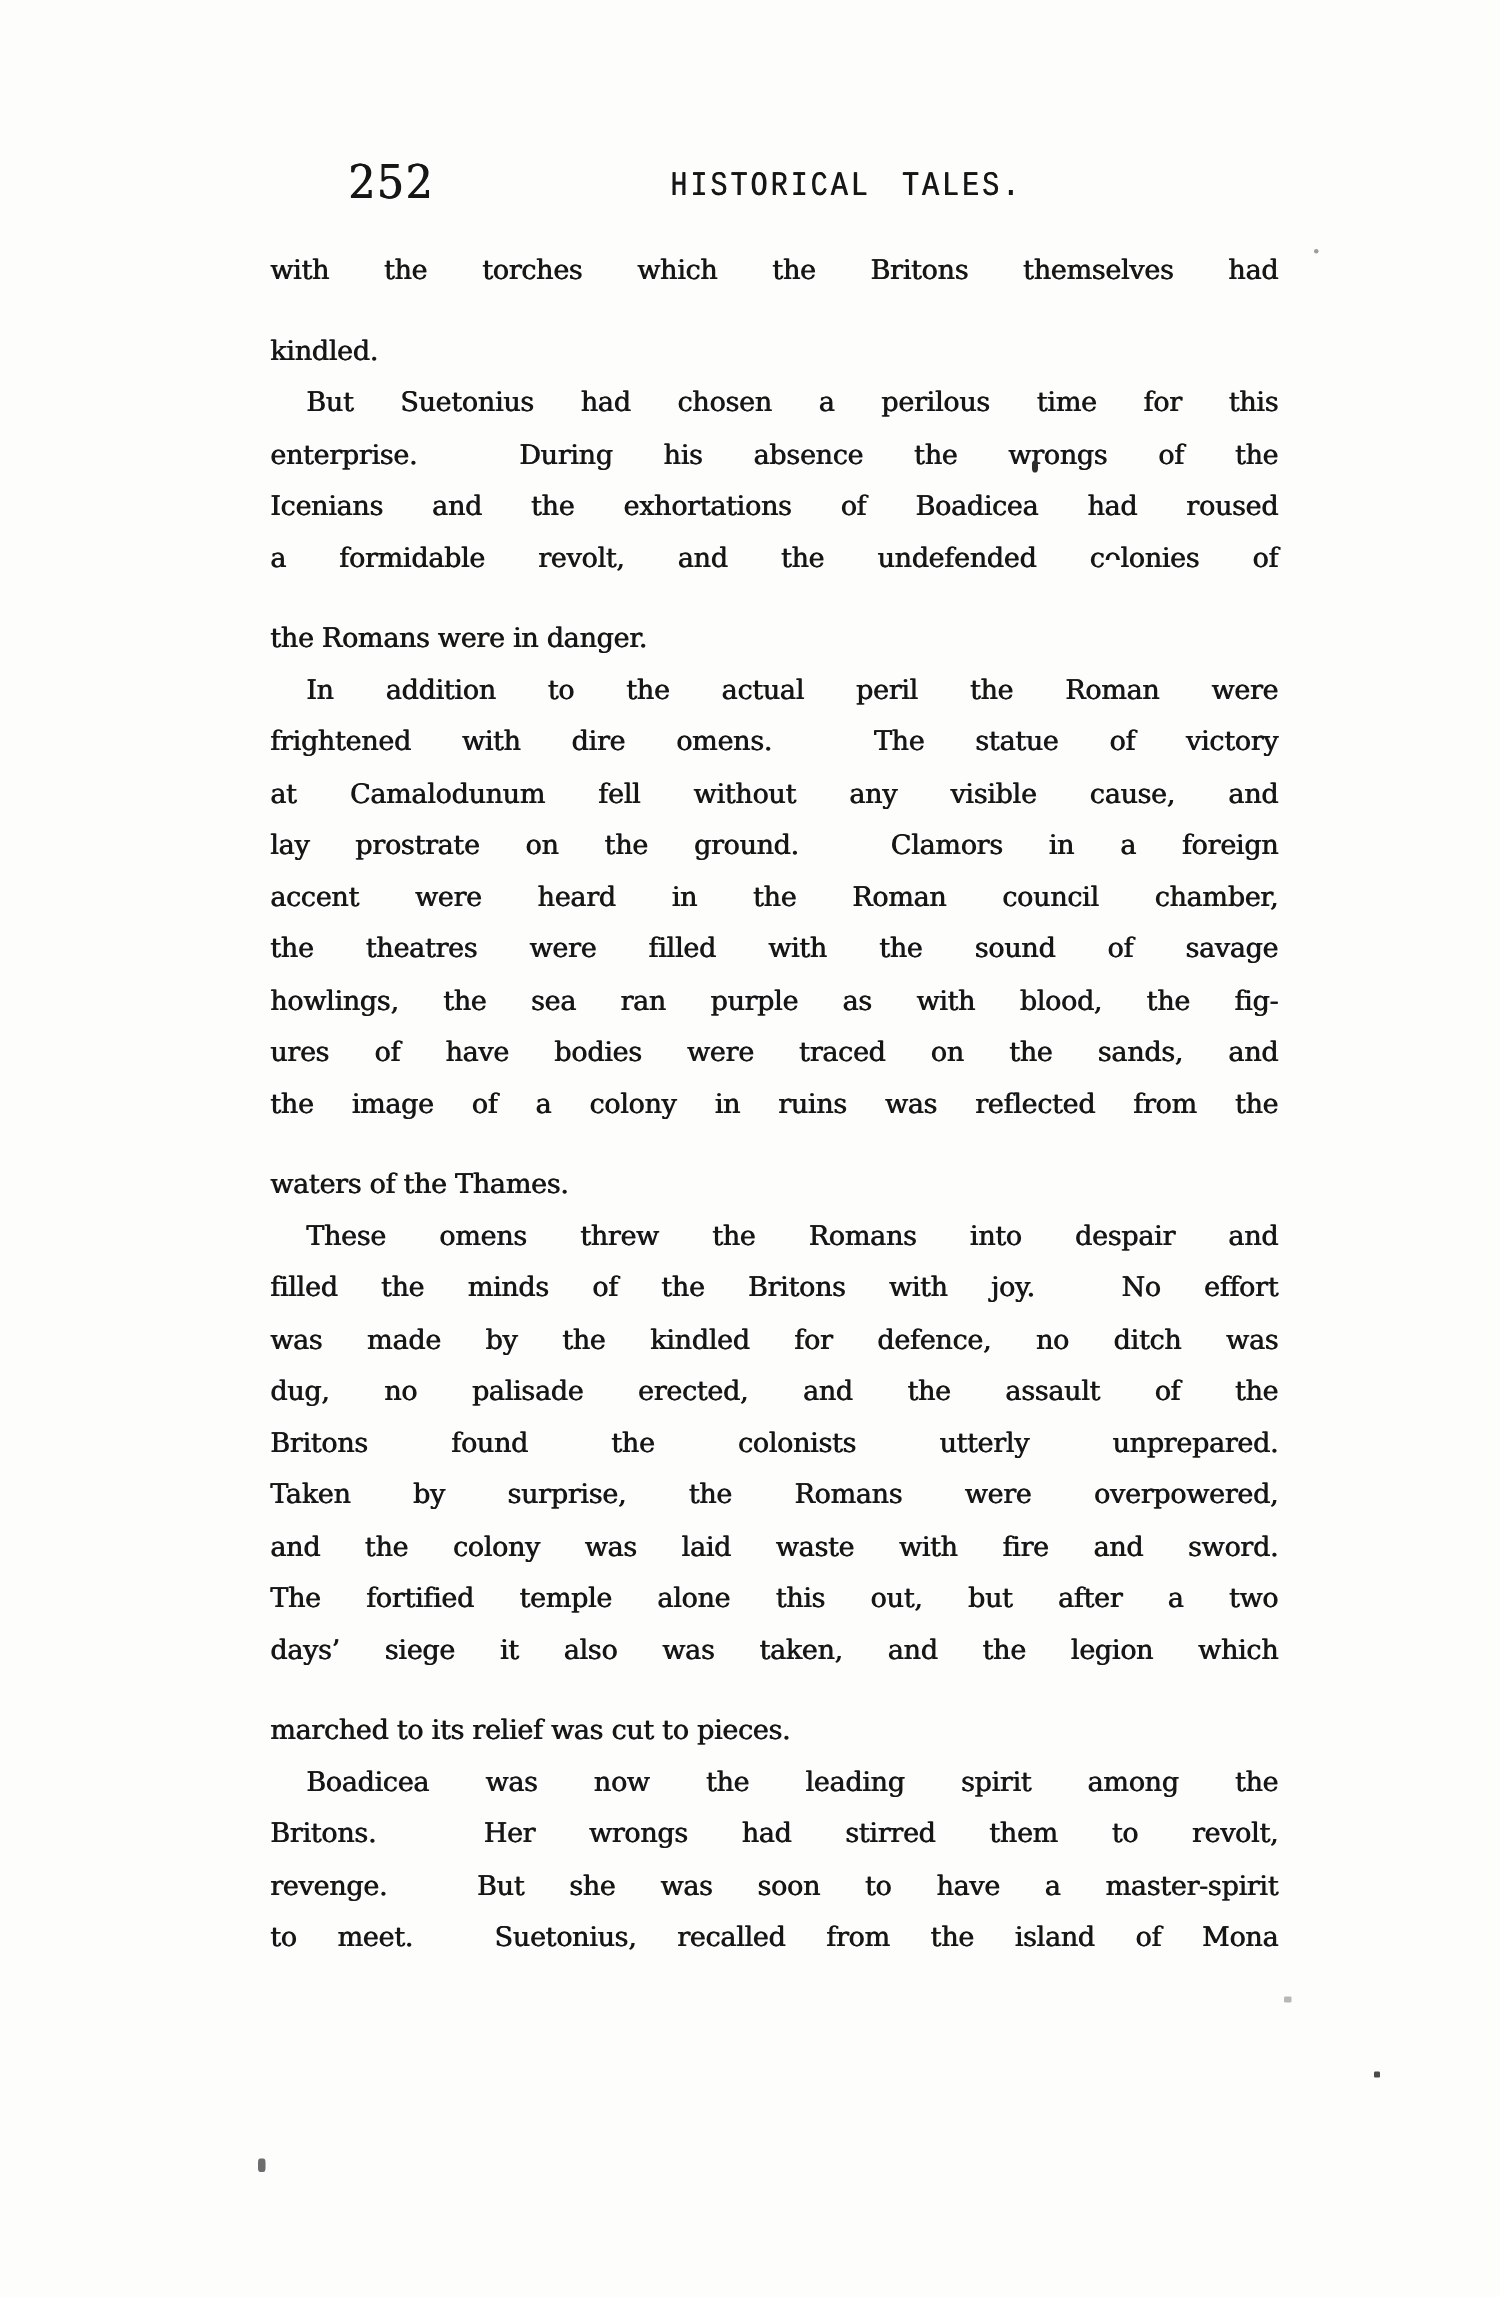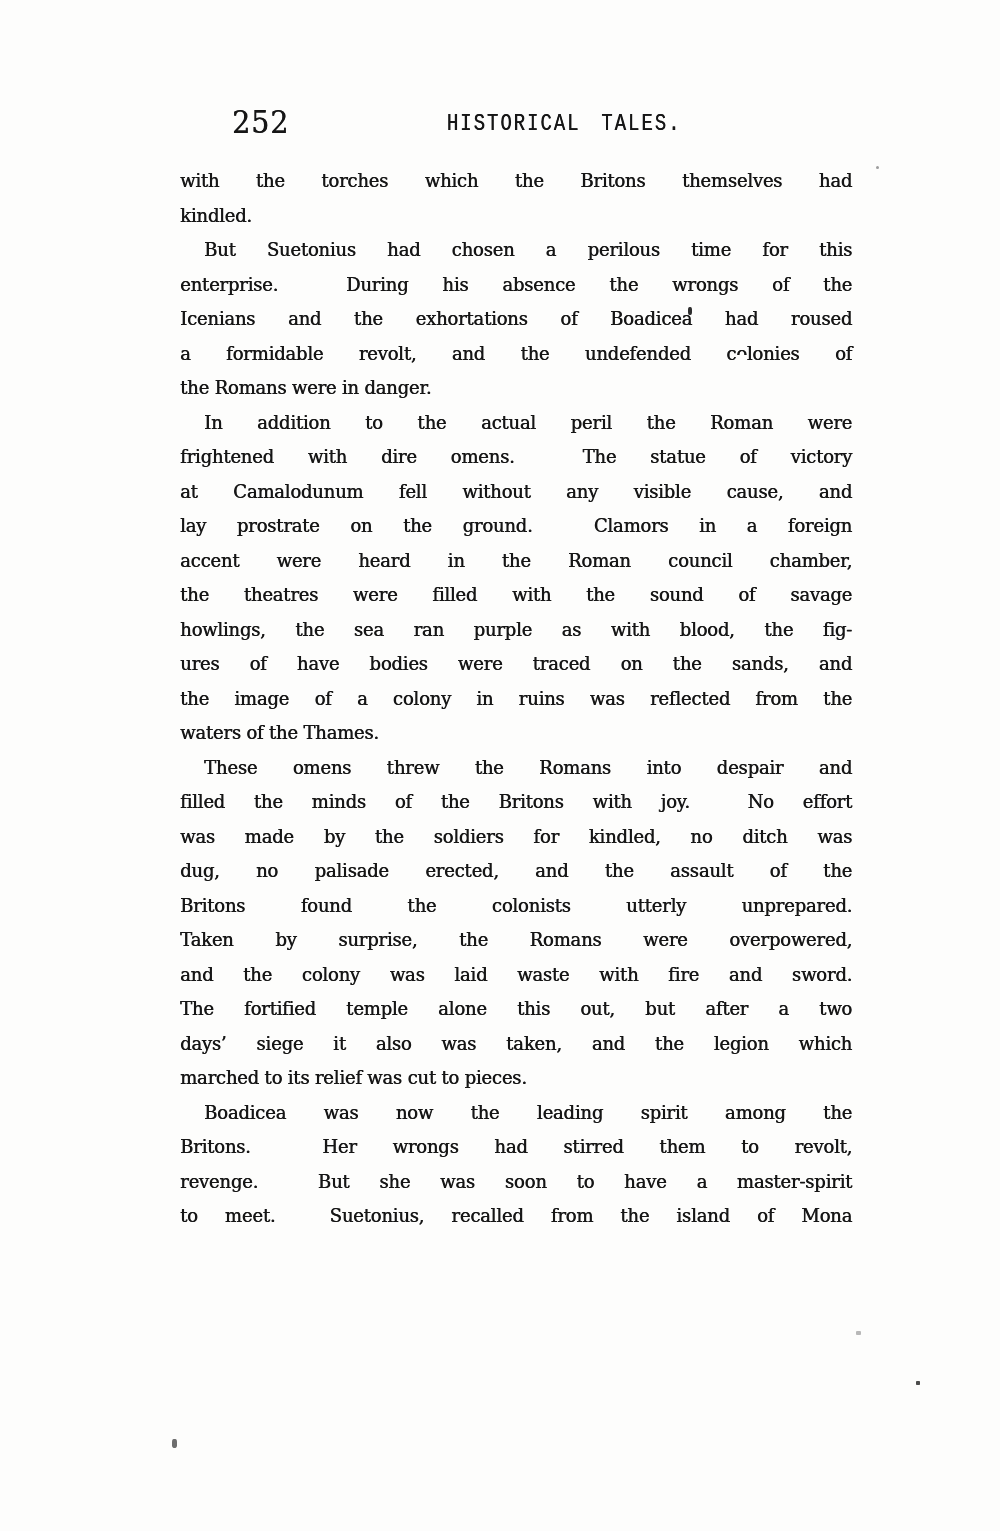--- a/index.html
+++ b/index.html
@@ -71,20 +71,21 @@
     text-align-last: justify;
     -moz-text-align-last: justify;
     letter-spacing: -0.2px;
     white-space: normal;
     overflow: visible;
     hyphens: none;
     text-shadow: 0.5px 0 0 #1a1a1a;
   }
   .line.end {
     text-align-last: left;
+    margin-top: 19px;
     -moz-text-align-last: left;
   }
   .line.indent {
     text-indent: 24px;
   }
   
   .speck {
     position: absolute;
     border-radius: 50%;
   }
@@ -112,21 +113,21 @@
       <div class="line">at Camalodunum fell without any visible cause, and</div>
       <div class="line">lay prostrate on the ground.&nbsp; Clamors in a foreign</div>
       <div class="line">accent were heard in the Roman council chamber,</div>
       <div class="line">the theatres were filled with the sound of savage</div>
       <div class="line">howlings, the sea ran purple as with blood, the fig-</div>
       <div class="line">ures of have bodies were traced on the sands, and</div>
       <div class="line">the image of a colony in ruins was reflected from the</div>
       <div class="line end">waters of the Thames.</div>
       <div class="line indent">These omens threw the Romans into despair and</div>
       <div class="line">filled the minds of the Britons with joy.&nbsp; No effort</div>
-      <div class="line">was made by the soldiers for kindled, no ditch was</div>
+      <div class="line">was made by the kindled for defence, no ditch was</div>
       <div class="line">dug, no palisade erected, and the assault of the</div>
       <div class="line">Britons found the colonists utterly unprepared.</div>
       <div class="line">Taken by surprise, the Romans were overpowered,</div>
       <div class="line">and the colony was laid waste with fire and sword.</div>
       <div class="line">The fortified temple alone this out, but after a two</div>
       <div class="line">days’ siege it also was taken, and the legion which</div>
       <div class="line end">marched to its relief was cut to pieces.</div>
       <div class="line indent">Boadicea was now the leading spirit among the</div>
       <div class="line">Britons.&nbsp; Her wrongs had stirred them to revolt,</div>
       <div class="line">revenge.&nbsp; But she was soon to have a master-spirit</div>

